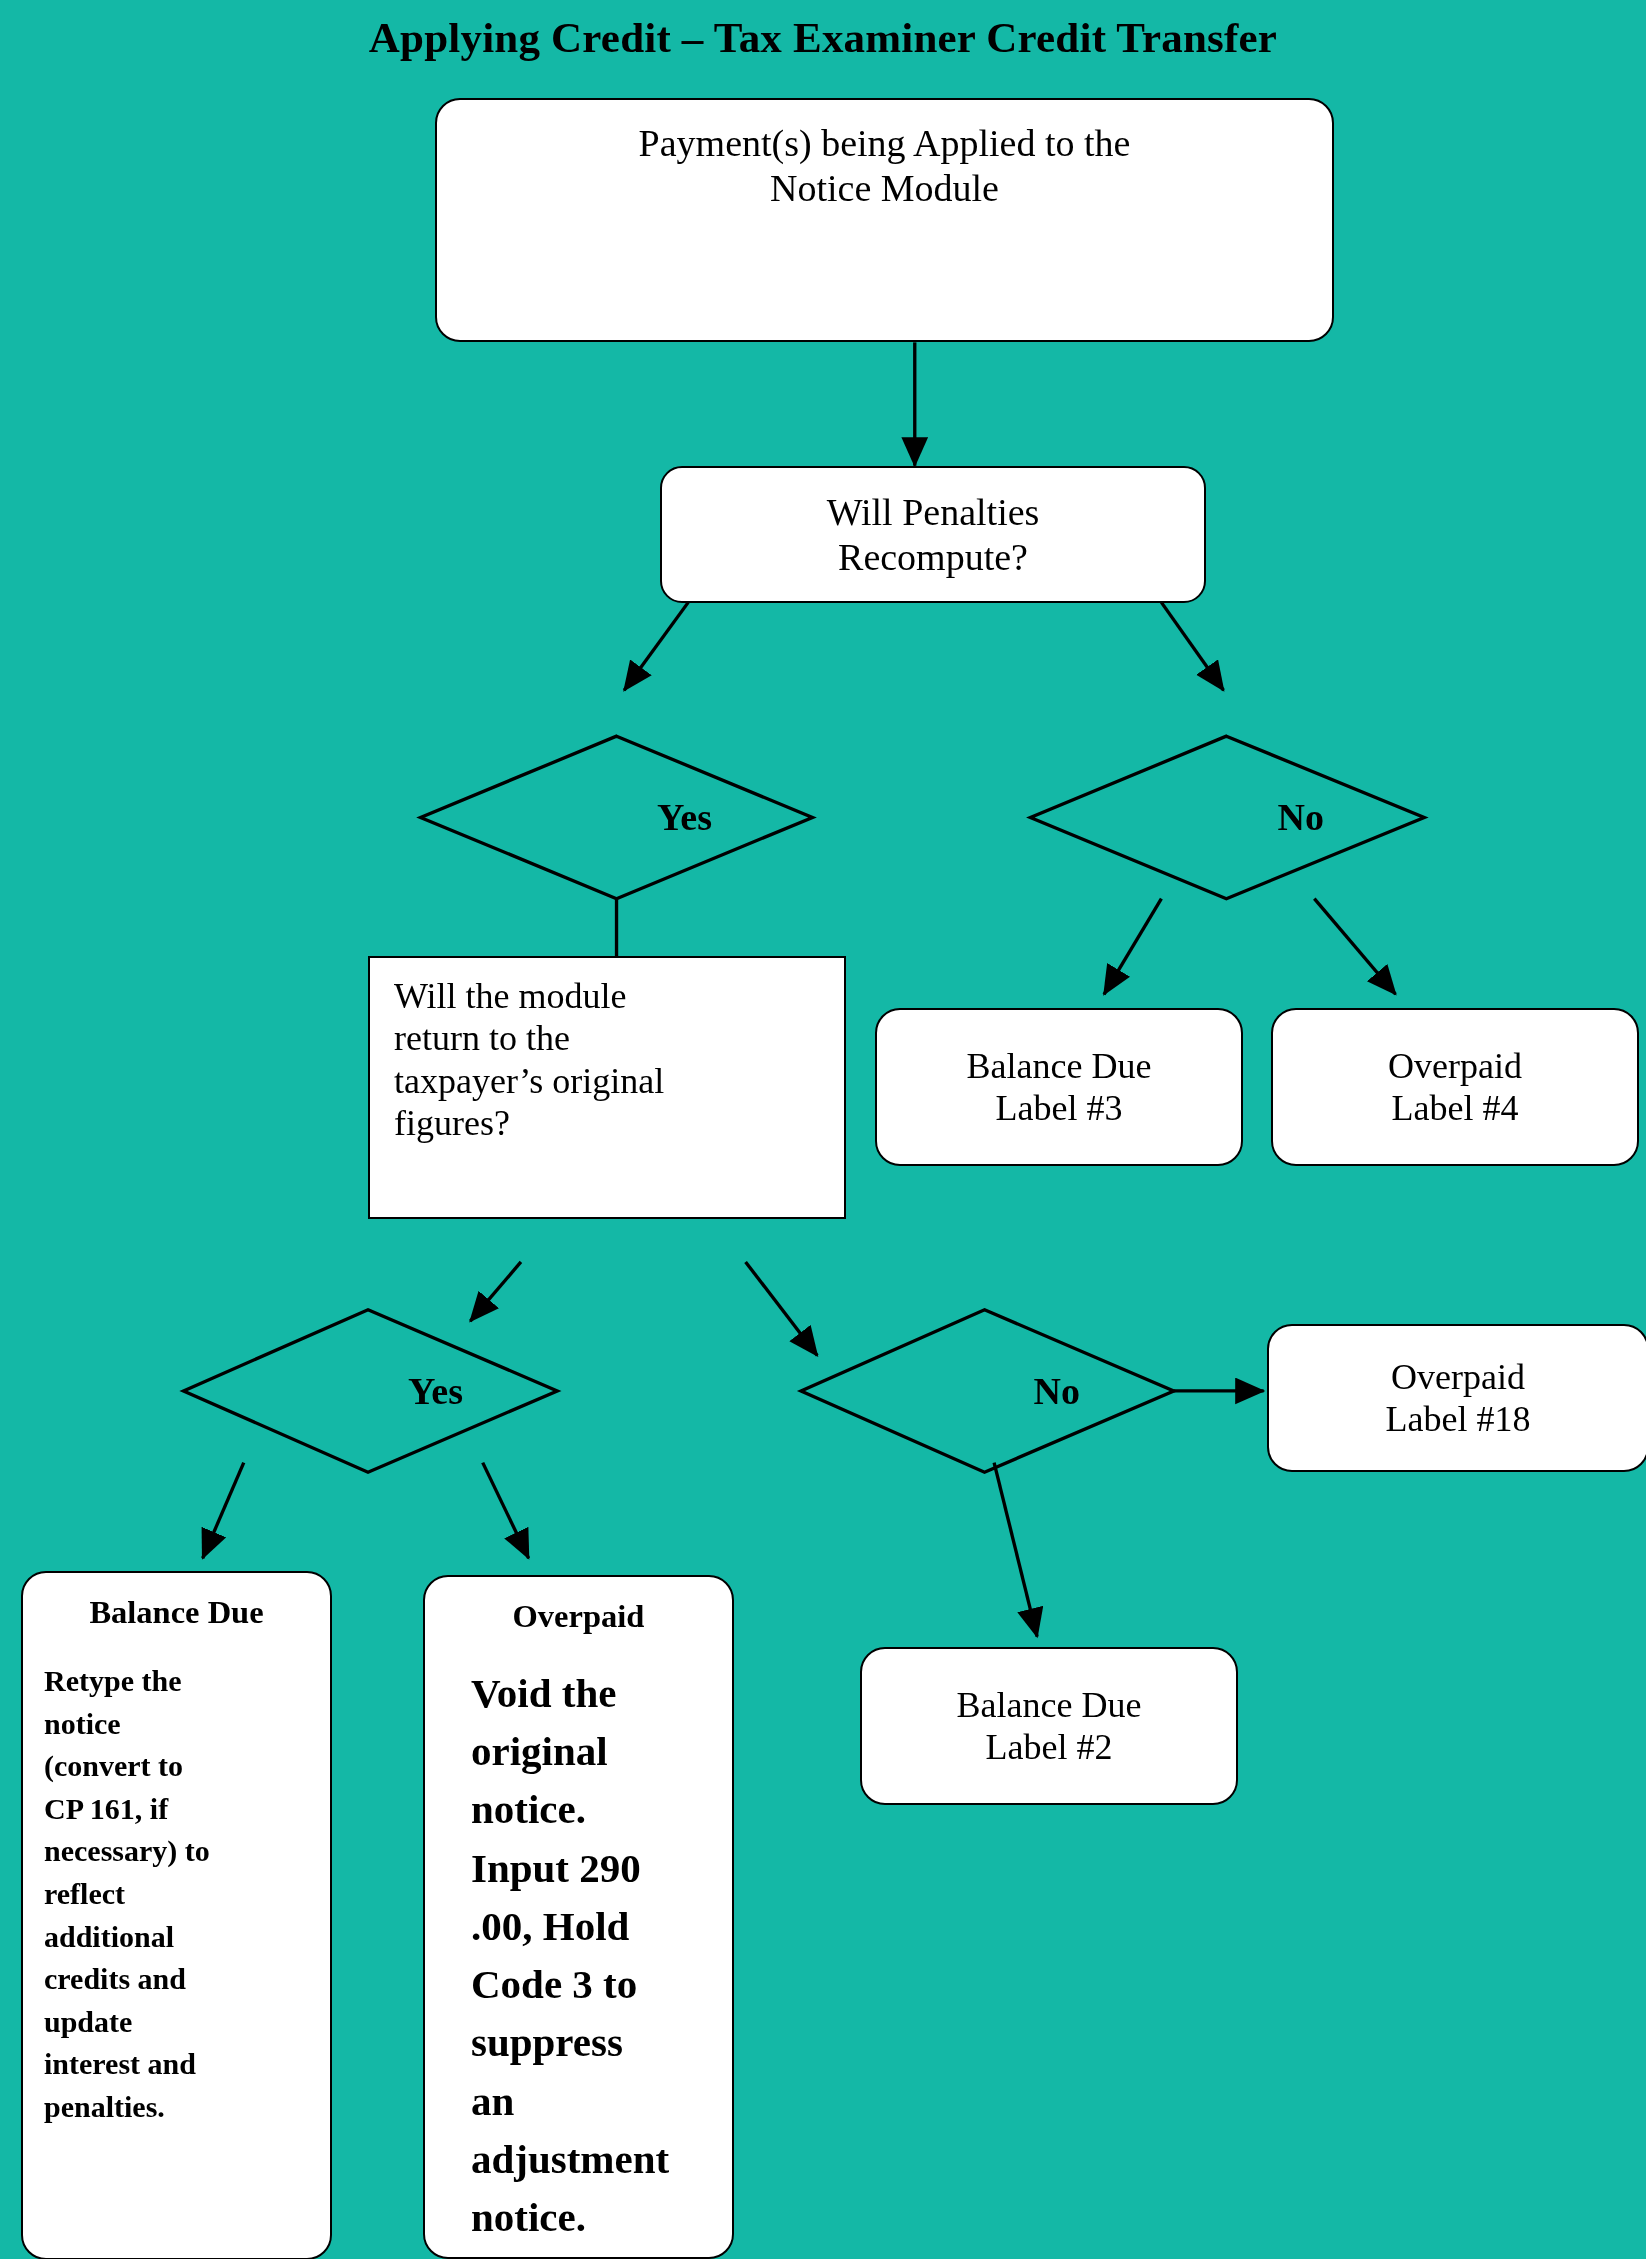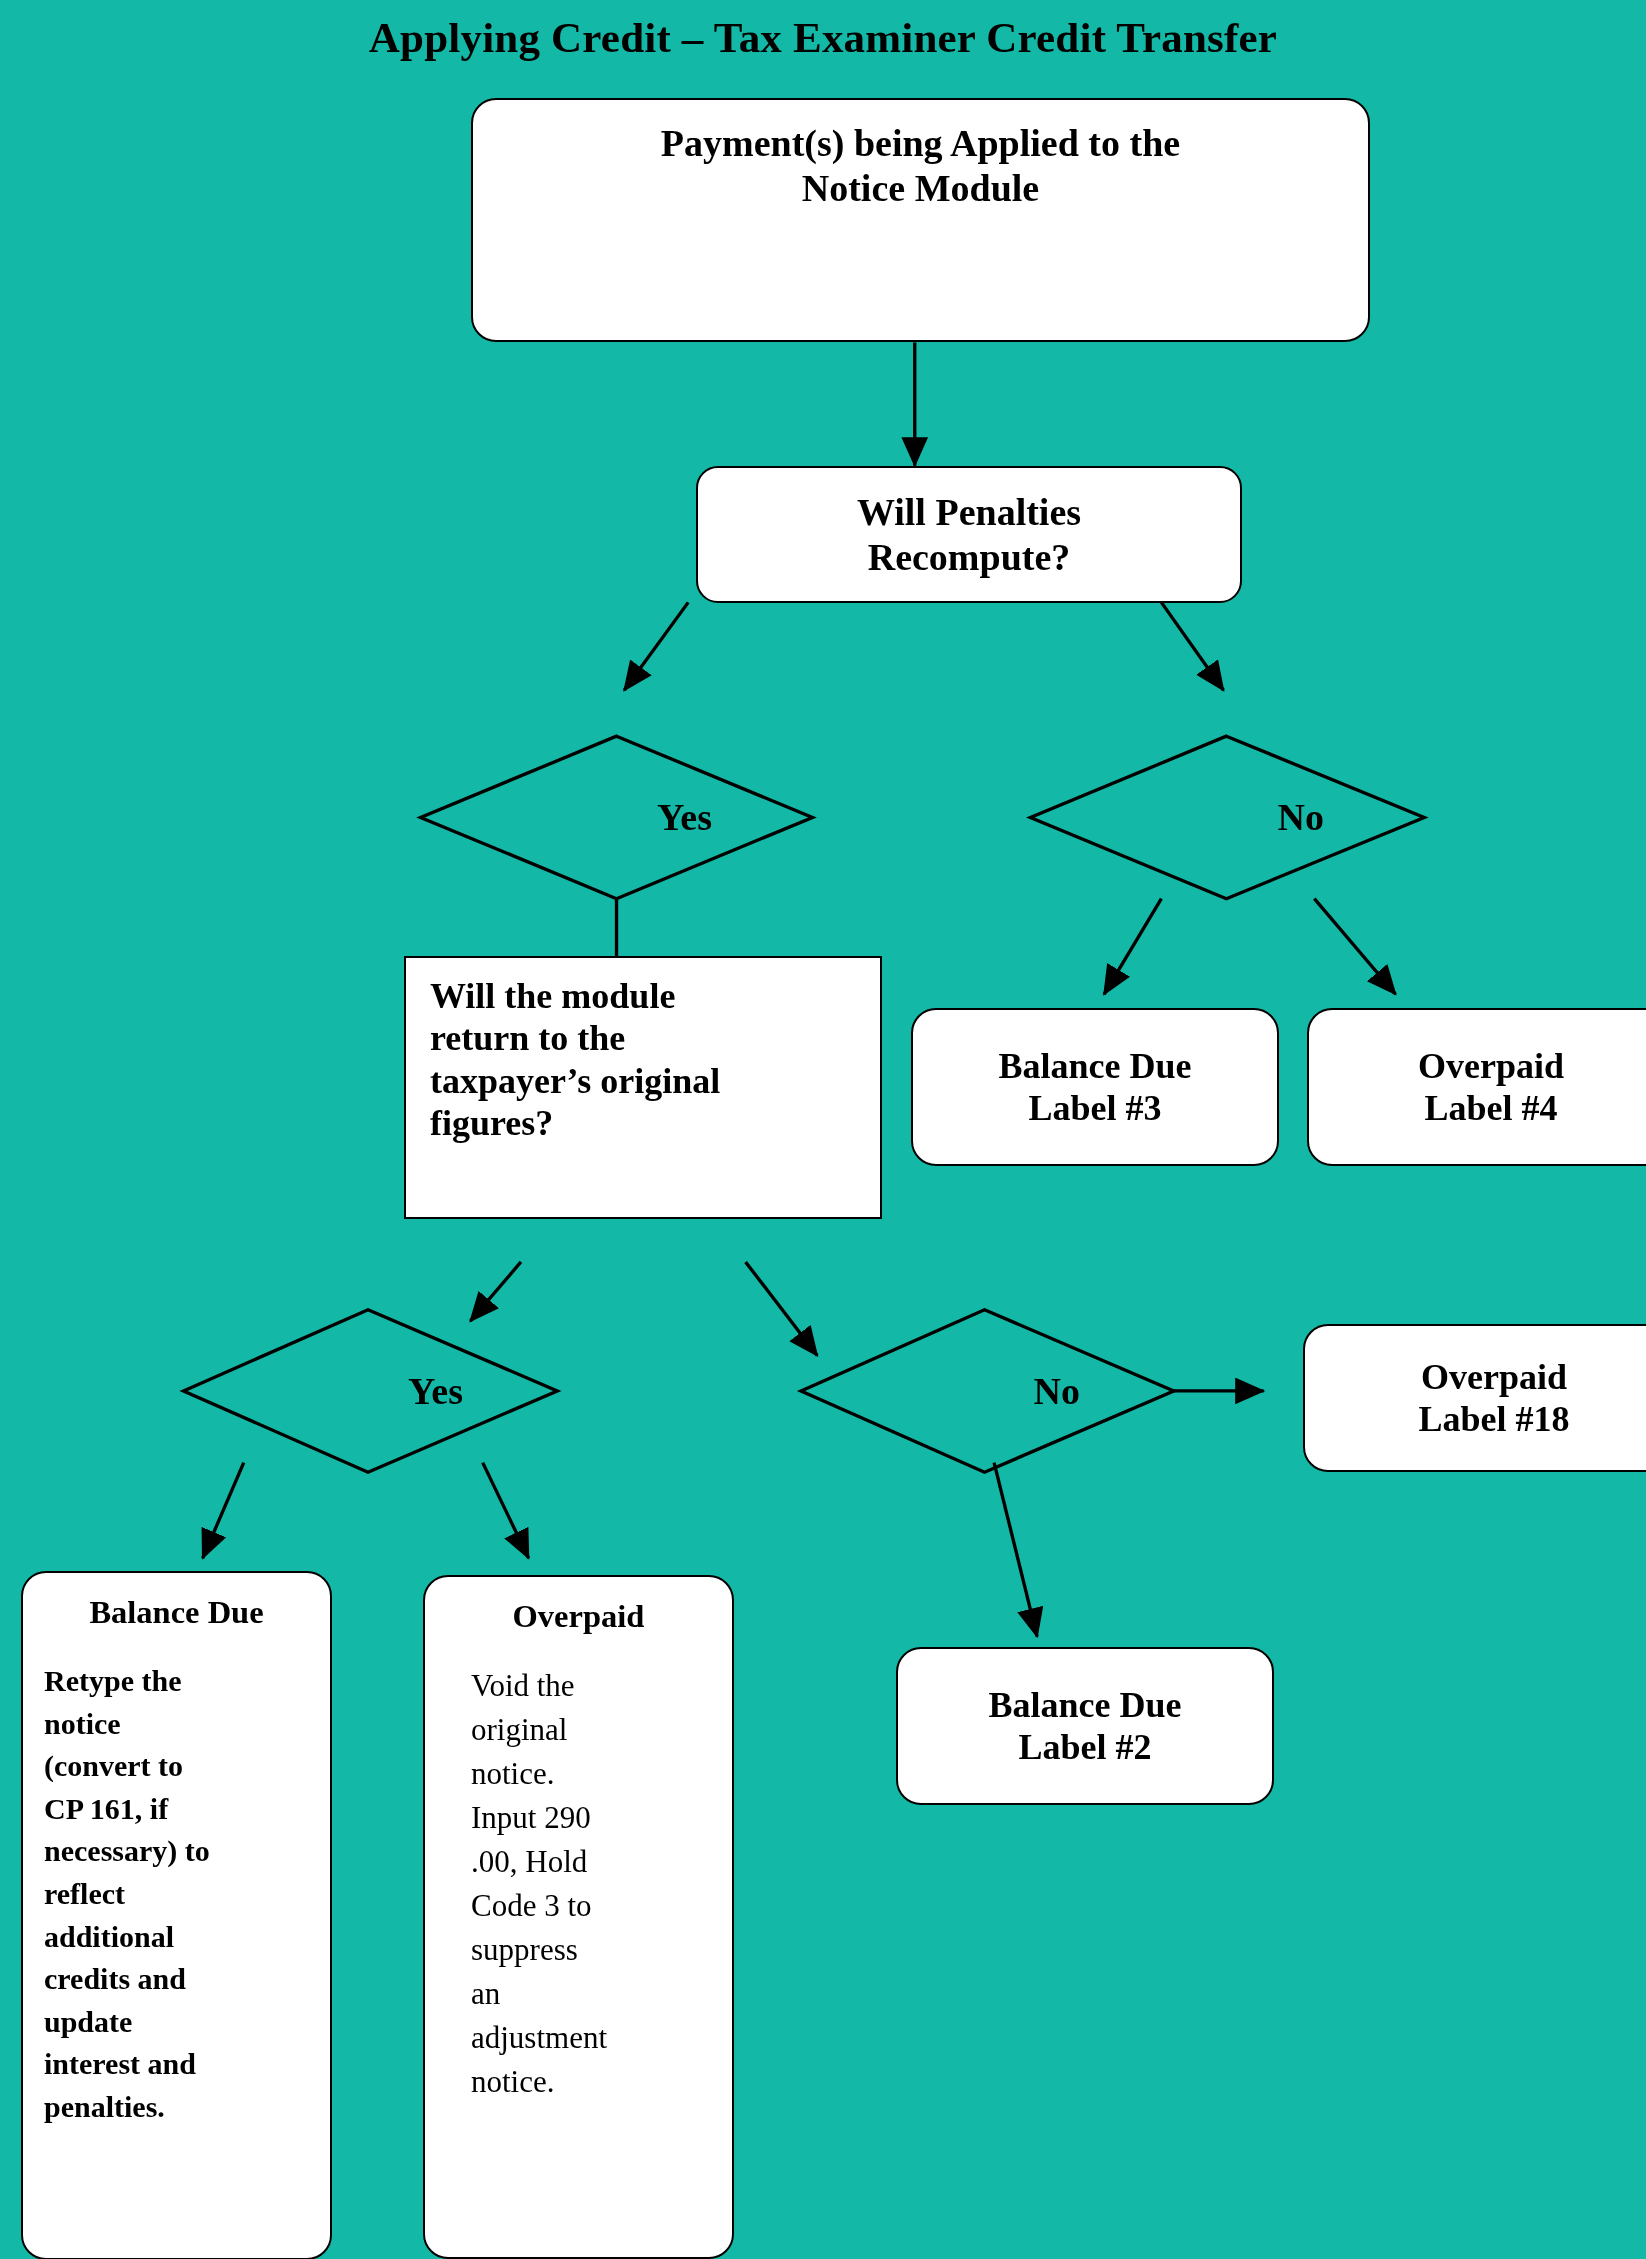--- a/index.html
+++ b/index.html
@@ -25,25 +25,24 @@
     width: 1646px;
     height: 2260px;
     pointer-events: none;
   }
   .node {
     position: absolute;
     box-sizing: border-box;
     display: flex;
     align-items: flex-start;
     justify-content: center;
-    font-weight: bold;
+    font-weight: normal;
     line-height: 1.18;
     text-align: center;
     white-space: pre-line;
-    margin-left: 36px;
   }
   .title {
     position: absolute;
     width: 1646px;
     text-align: center;
     font-weight: bold;
     font-size: 43px;
     letter-spacing: 0.2px;
   }
   .rounded-box {
@@ -157,21 +156,21 @@
 reflect
 additional
 credits and
 update
 interest and
 penalties.</div>
   </div>
 
   <div class="rounded-box" style="position:absolute; left:423px; top:1575px; width:311px; height:684px; box-sizing:border-box;">
     <div style="text-align:center; font-weight:bold; font-size:32.5px; padding-top:21px;">Overpaid</div>
-    <div style="font-weight:normal; font-size:31px; line-height:1.42; padding:29px 0 0 46px; white-space:pre-line;">Void the
+    <div style="font-weight:bold; font-size:41px; line-height:1.42; padding:29px 0 0 46px; white-space:pre-line;">Void the
 original
 notice.
 Input 290
 .00, Hold
 Code 3 to
 suppress
 an
 adjustment
 notice.</div>
   </div>

